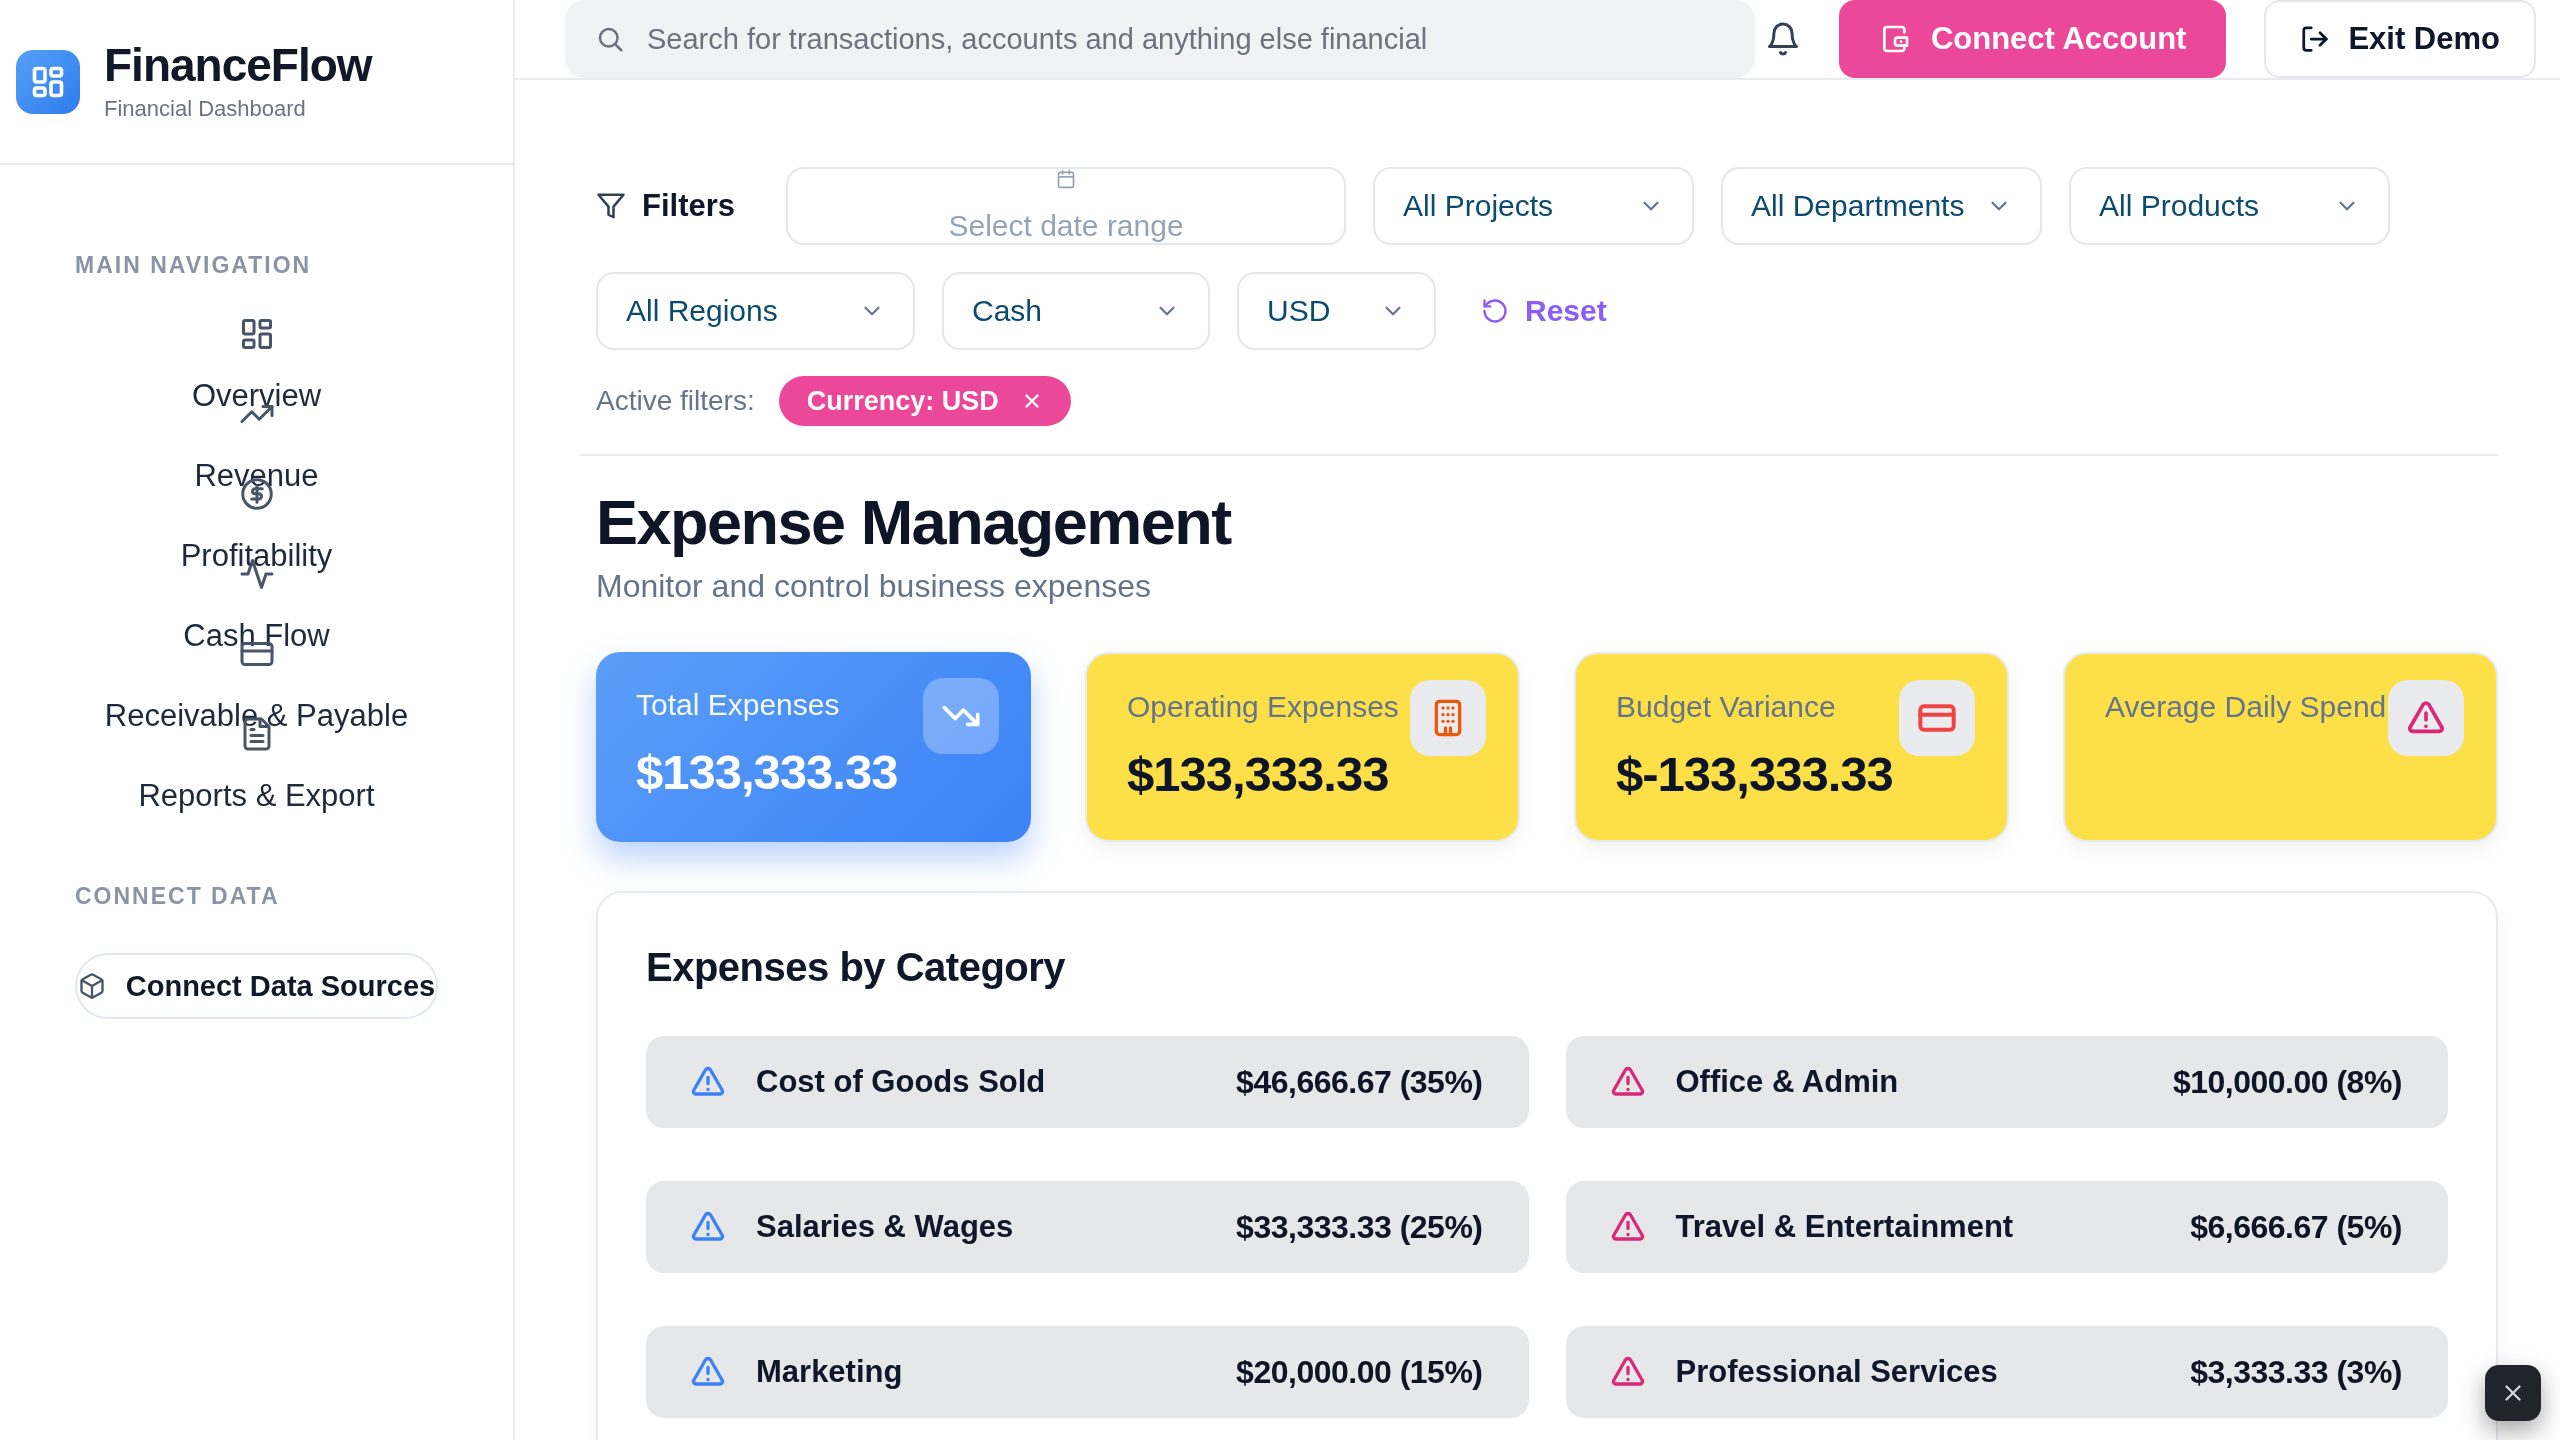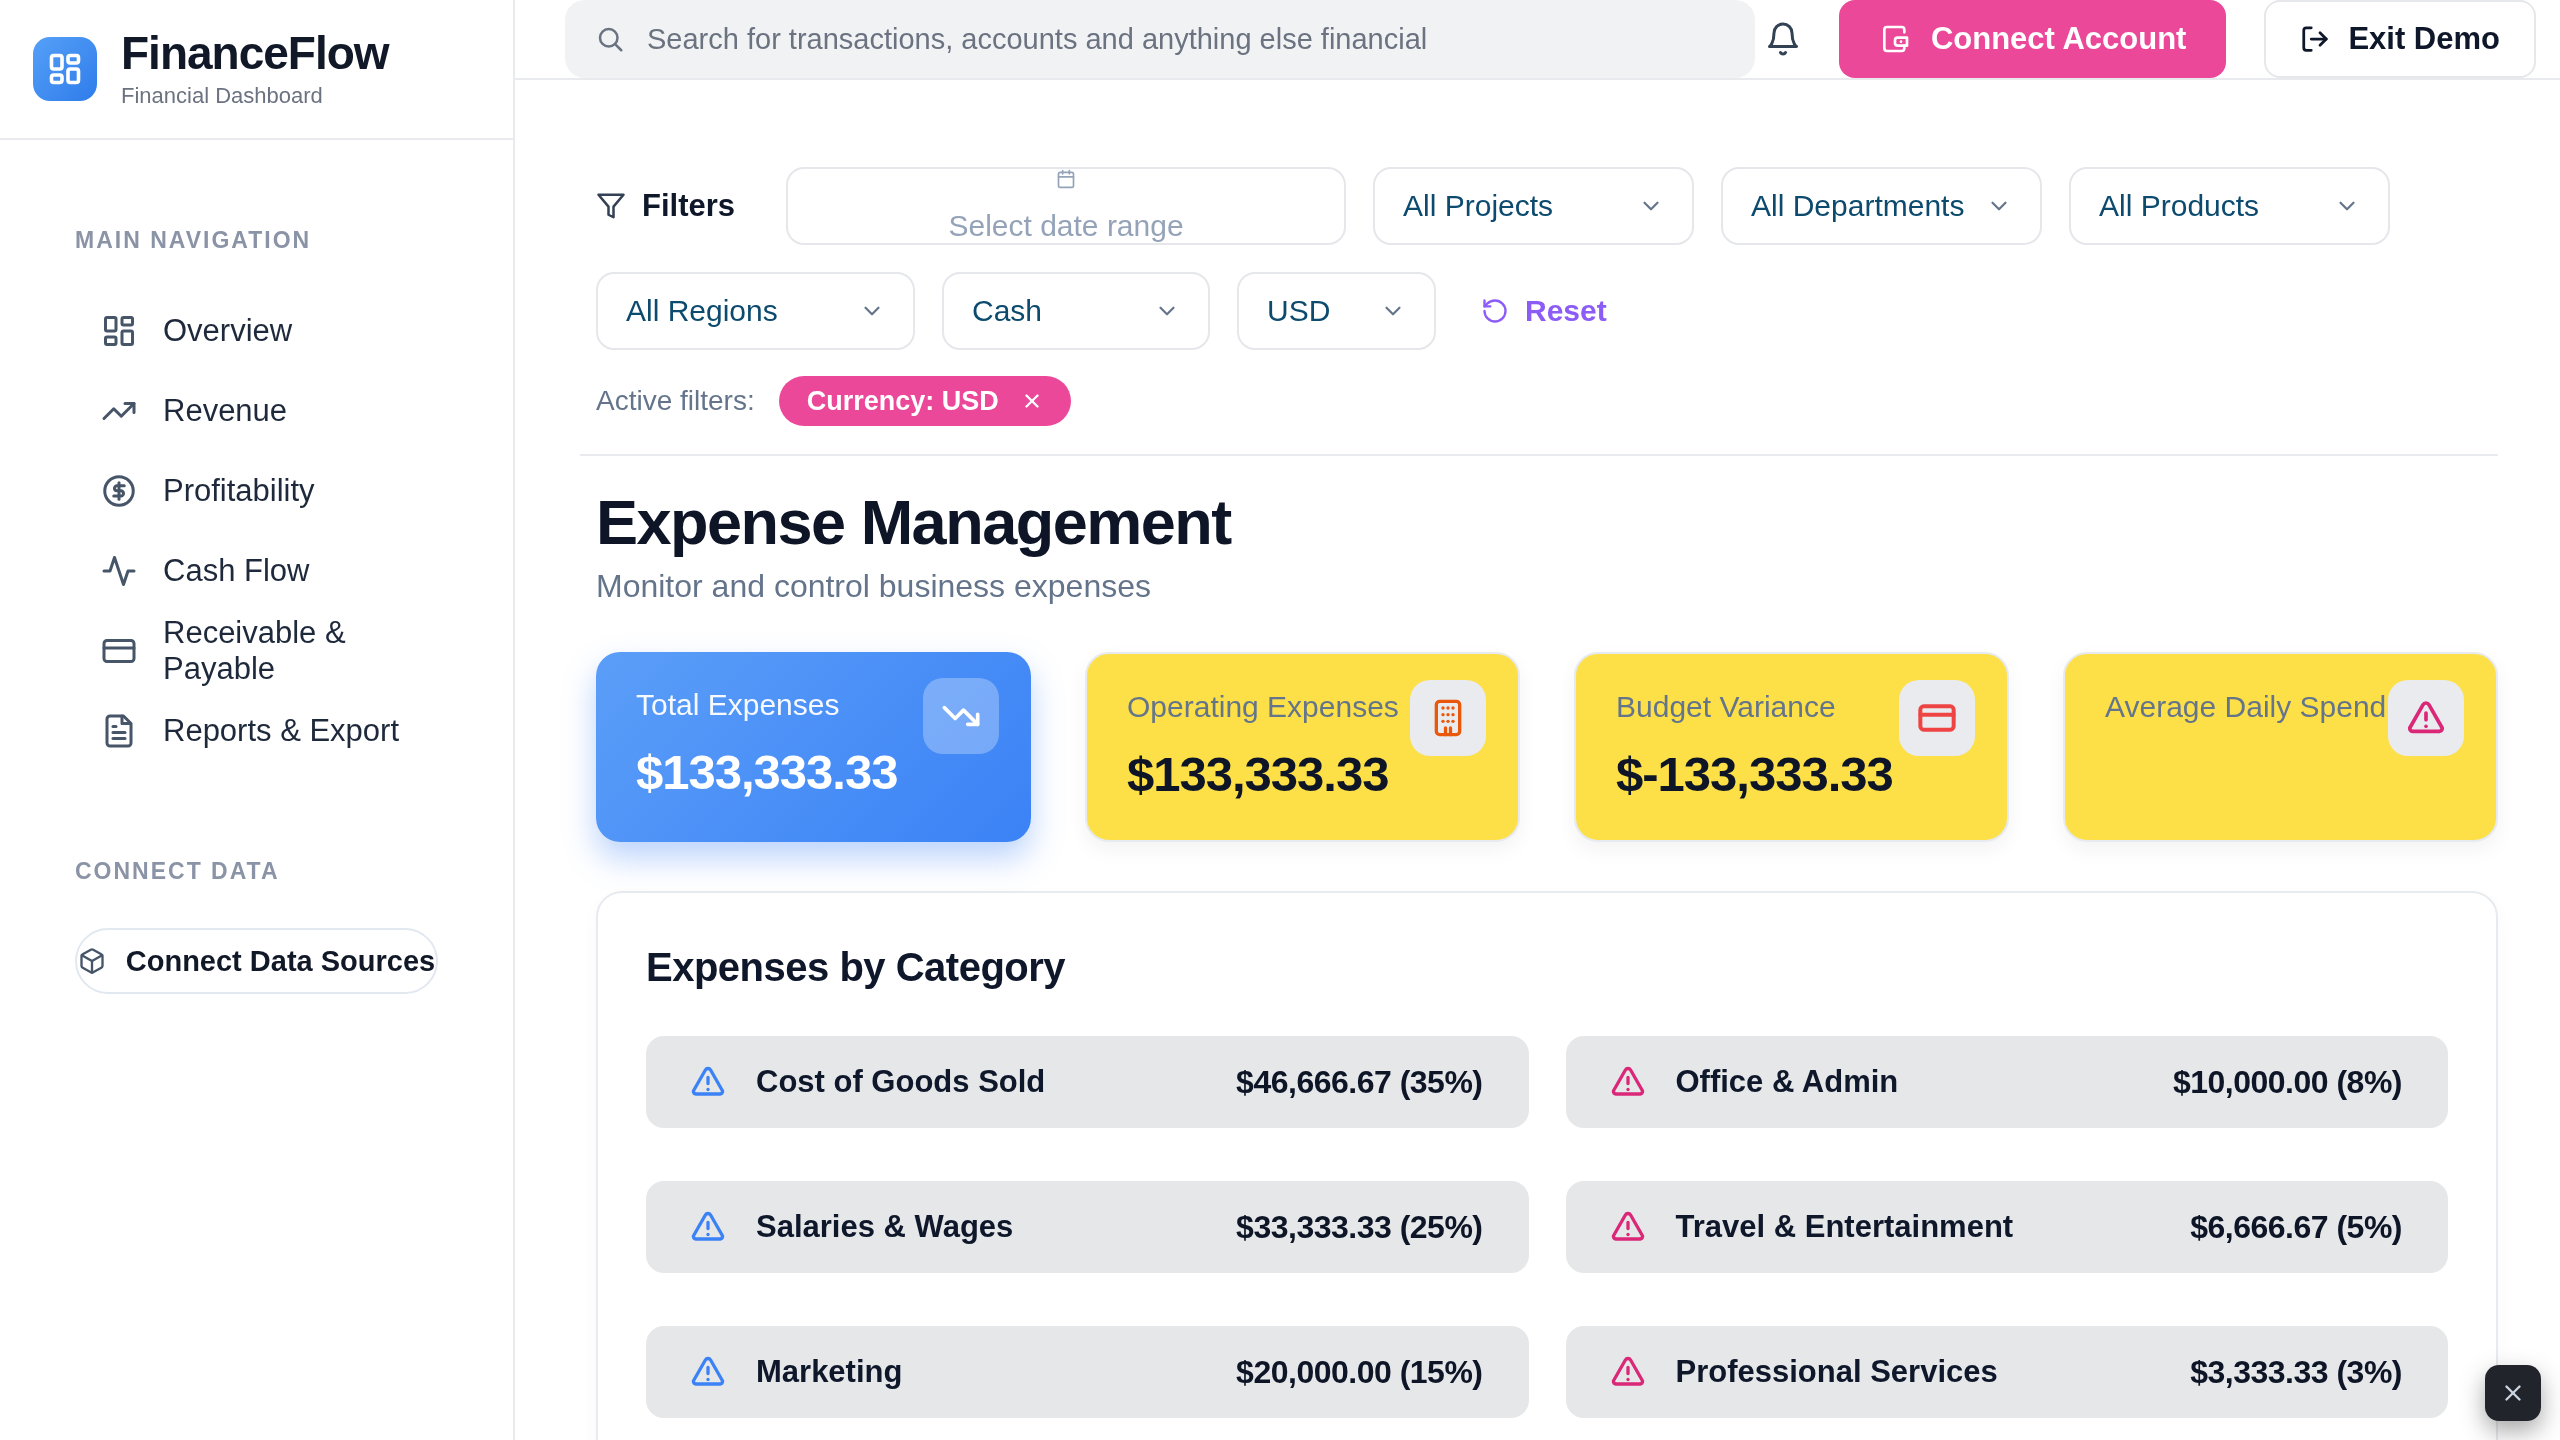--- a/index.html
+++ b/index.html
@@ -3,32 +3,32 @@
 <meta charset="utf-8">
 <style>
   * { margin:0; padding:0; box-sizing:border-box; }
   html,body { width:2560px; height:1440px; overflow:hidden; background:#ffffff;
     font-family:"Liberation Sans","DejaVu Sans",sans-serif; color:#0f172a; }
   svg { display:block; }
   #app { display:flex; width:2560px; height:1440px; }
 
   
   .sidebar { width:515px; min-width:515px; border-right:2px solid #e8eaee; background:#fff; }
-  .logo-block { height:140px; border-bottom:2px solid #e8eaee; display:flex; align-items:center; padding:0 33px; gap:24px; }
+  .logo-block { height:165px; border-bottom:2px solid #e8eaee; display:flex; align-items:center; padding:0 16px; gap:24px; }
   .logo-mark { width:64px; height:64px; border-radius:17px; background:linear-gradient(135deg,#55a0f7 0%,#2f7ceb 100%);
     display:flex; align-items:center; justify-content:center; color:#fff; flex:none; }
   .logo-mark svg { width:36px; height:36px; }
   .brand-title { font-size:46px; font-weight:700; letter-spacing:-1px; color:#111827; line-height:1.05; }
   .brand-sub { font-size:22px; color:#6b7280; margin-top:6px; }
   .nav { padding:0 75px; }
   .section-label { font-size:23px; font-weight:700; letter-spacing:2px; color:#8a94a6; }
   .nav .section-label { margin-top:87px; }
   .nav-items { margin-top:37px; display:flex; flex-direction:column; }
   .nav-item { height:80px; display:flex; align-items:center; gap:26px; padding:0 26px; border-radius:16px;
-    font-size:31px; color:#1e293b; cursor:pointer; }
+    font-size:31px; color:#1e293b; cursor:pointer;flex-direction:column; }
   .nav-item svg { width:36px; height:36px; color:#475569; flex:none; }
   .nav-item.active { background:#eef1f6; font-weight:700; color:#0f172a; }
   .nav-item.active svg { color:#2563eb; }
   .connect-label { margin-top:124px; }
   .connect-btn { margin-top:43px; width:100%; height:66px; border:2px solid #e2e8f0; border-radius:33px; background:#fff;
     display:flex; align-items:center; justify-content:center; gap:20px; font-size:29px; font-weight:600; color:#111827; cursor:pointer; }
   .connect-btn svg { width:28px; height:28px; color:#475569; }
 
   
   .main { flex:1; display:flex; flex-direction:column; }

